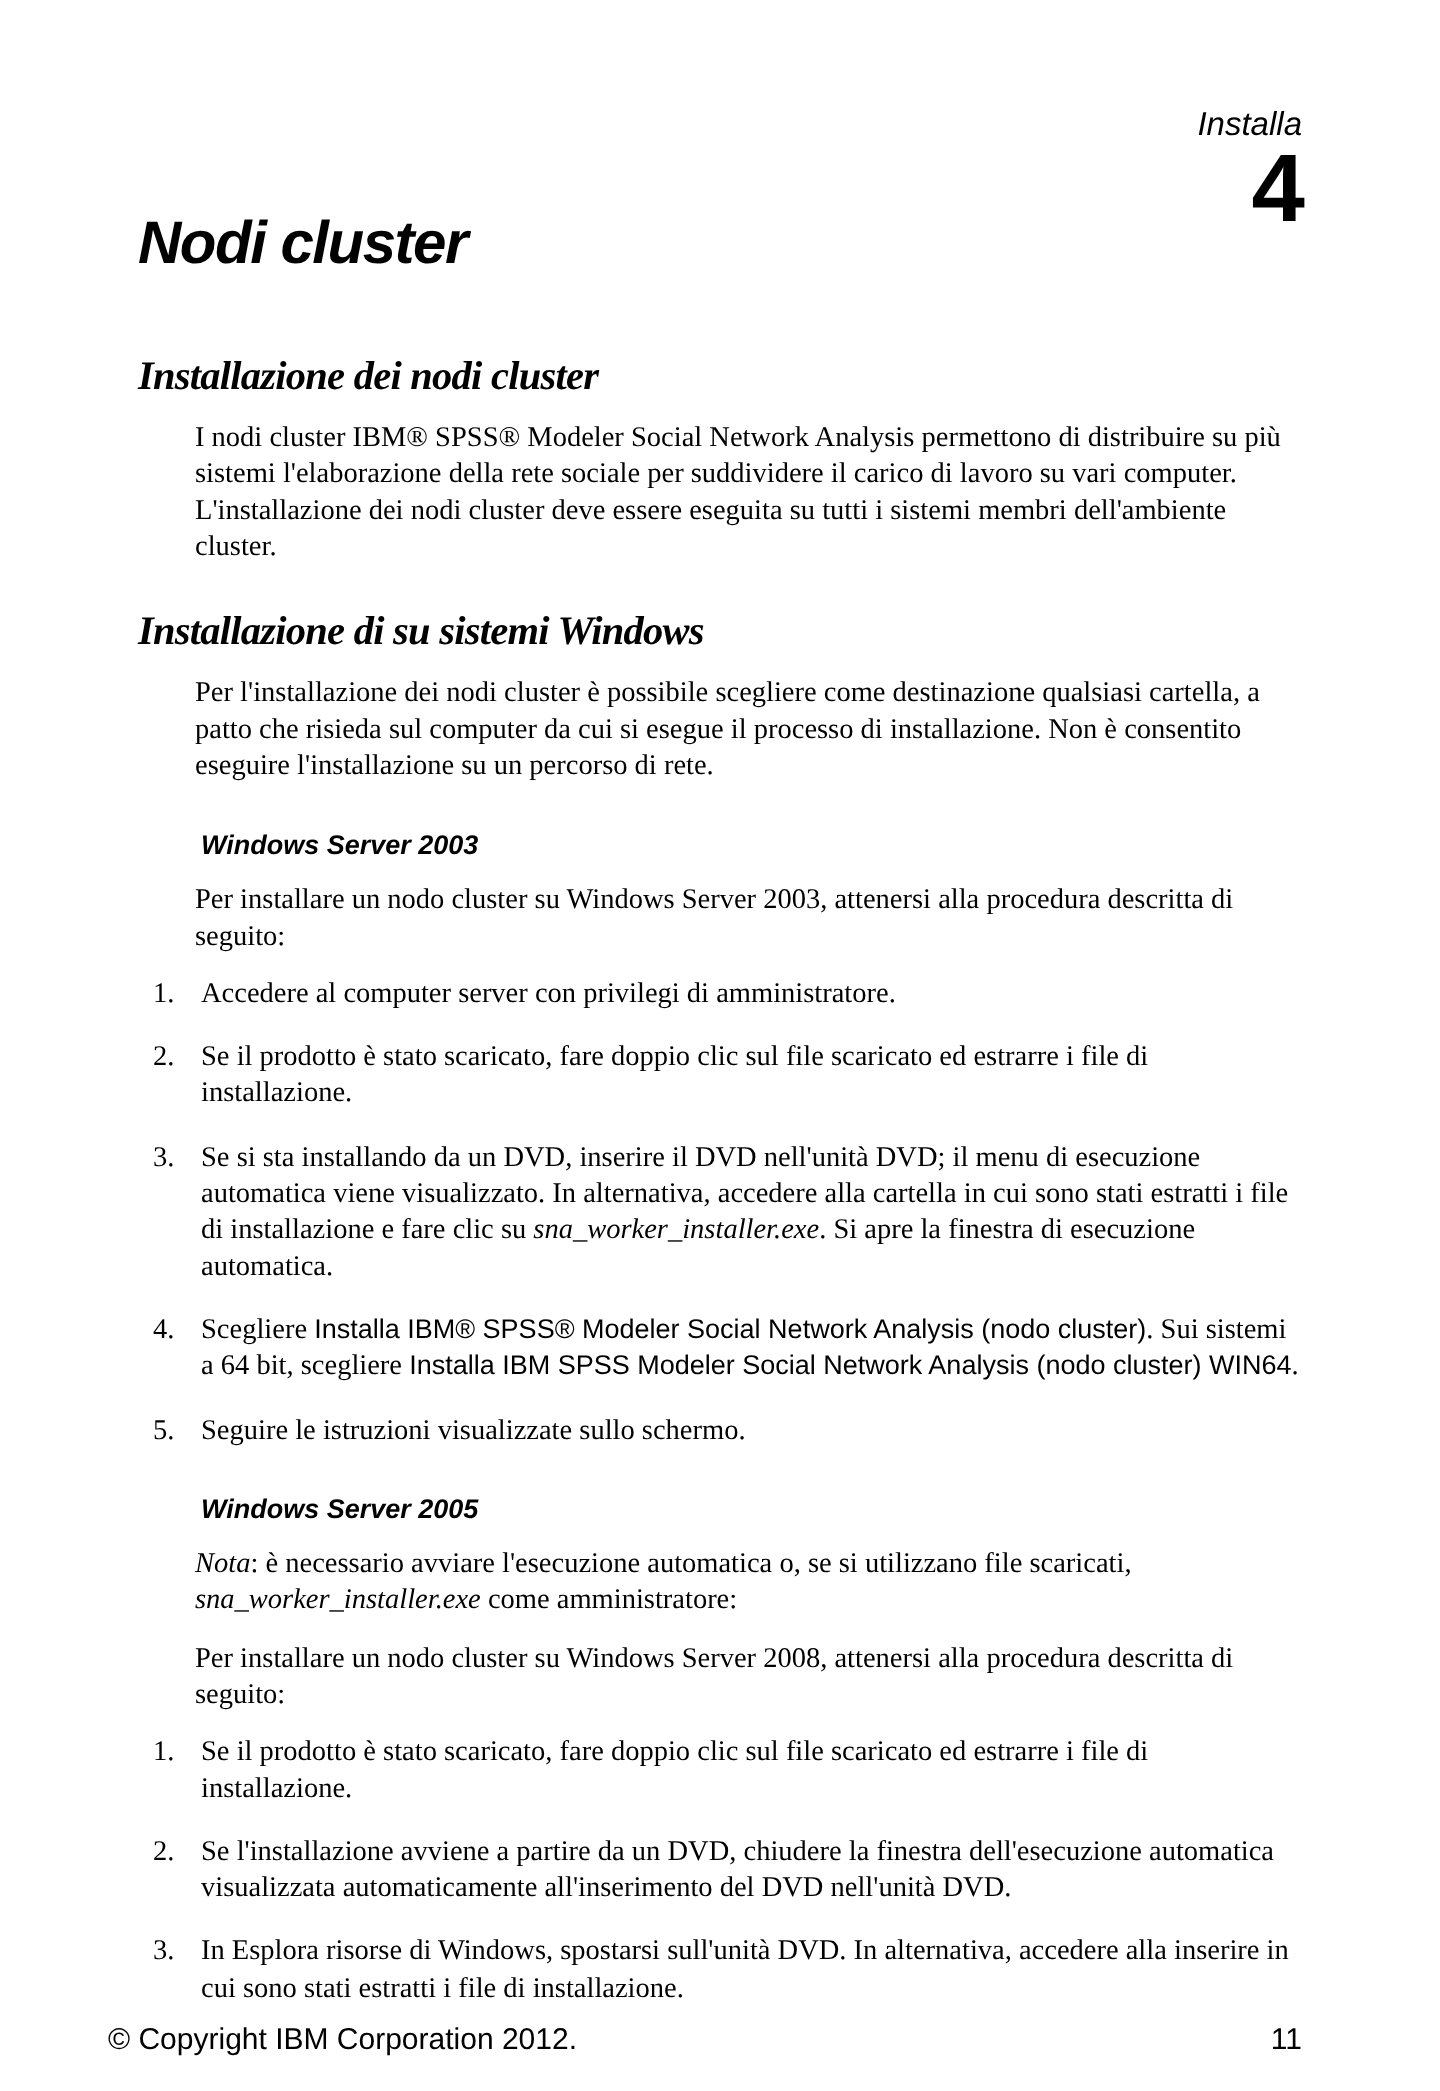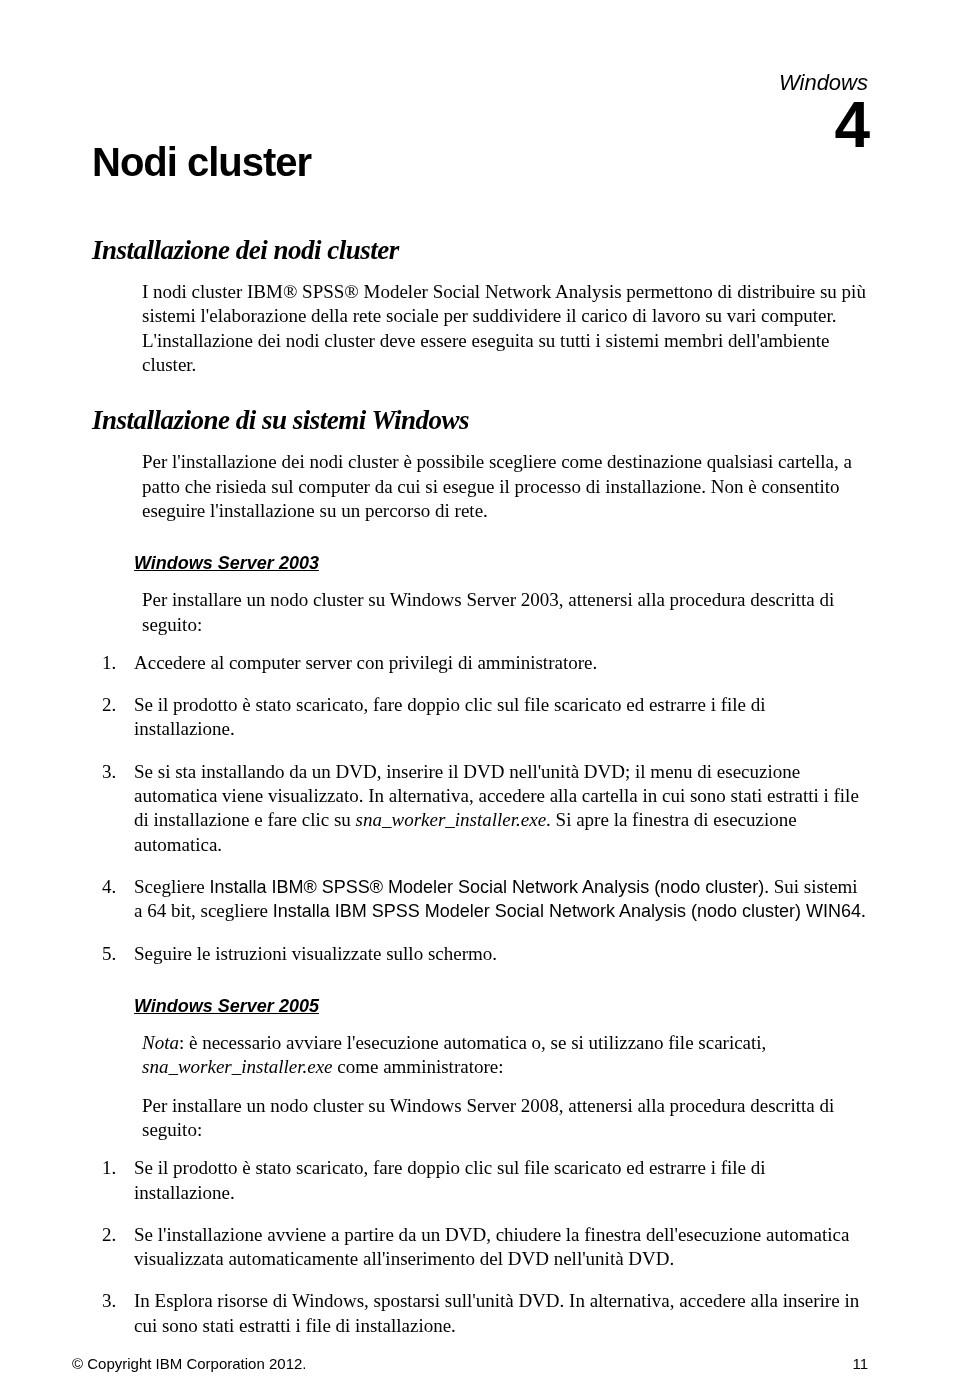--- a/index.html
+++ b/index.html
@@ -25,20 +25,21 @@
     top: 88px;
     right: 92px;
     font-family: Arial, Helvetica, sans-serif;
     font-weight: 900;
     font-size: 64px;
     letter-spacing: -2px;
   }
   h1.page-title {
     font-family: Arial, Helvetica, sans-serif;
     font-weight: bold;
+    font-style: italic;
     font-size: 40px;
     margin-top: 60px;
     margin-bottom: 50px;
     letter-spacing: -1px;
   }
   h2.section {
     font-family: Liberation Serif, serif;
     font-weight: bold;
     font-style: italic;
     font-size: 27px;
@@ -47,26 +48,25 @@
     letter-spacing: -0.5px;
   }
   h3.subsection {
     font-family: Arial, Helvetica, sans-serif;
     font-weight: bold;
     font-style: italic;
     font-size: 18px;
     margin-top: 30px;
     margin-bottom: 14px;
     margin-left: 42px;
-    text-decoration: underline;
   }
   p.body {
     font-size: 19px;
     line-height: 1.28;
-    margin-left: 50px;
+    margin-left: 38px;
     margin-bottom: 14px;
   }
   ol.numbered {
     list-style: none;
     margin-left: 10px;
     margin-top: 10px;
   }
   ol.numbered li {
     font-size: 19px;
     line-height: 1.28;
@@ -80,30 +80,30 @@
     flex: 1;
   }
   .sans { font-family: Liberation Sans, sans-serif; font-size: 18px; }
   .ital { font-style: italic; }
   .footer {
     position: absolute;
     bottom: 22px;
     left: 72px;
     right: 92px;
     font-family: Arial, Helvetica, sans-serif;
-    font-size: 15px;
+    font-size: 20px;
     display: flex;
     justify-content: space-between;
     margin-top: 16px;
   }
 </style>
 </head>
 <body>
 
-<div class="chapter-label">Windows</div>
+<div class="chapter-label">Installa</div>
 <div class="chapter-number">4</div>
 
 <h1 class="page-title">Nodi cluster</h1>
 
 <h2 class="section">Installazione dei nodi cluster</h2>
 <p class="body">I nodi cluster IBM® SPSS® Modeler Social Network Analysis permettono di distribuire su più sistemi l'elaborazione della rete sociale per suddividere il carico di lavoro su vari computer. L'installazione dei nodi cluster deve essere eseguita su tutti i sistemi membri dell'ambiente cluster.</p>
 
 <h2 class="section">Installazione di su sistemi Windows</h2>
 <p class="body">Per l'installazione dei nodi cluster è possibile scegliere come destinazione qualsiasi cartella, a patto che risieda sul computer da cui si esegue il processo di installazione. Non è consentito eseguire l'installazione su un percorso di rete.</p>
 

